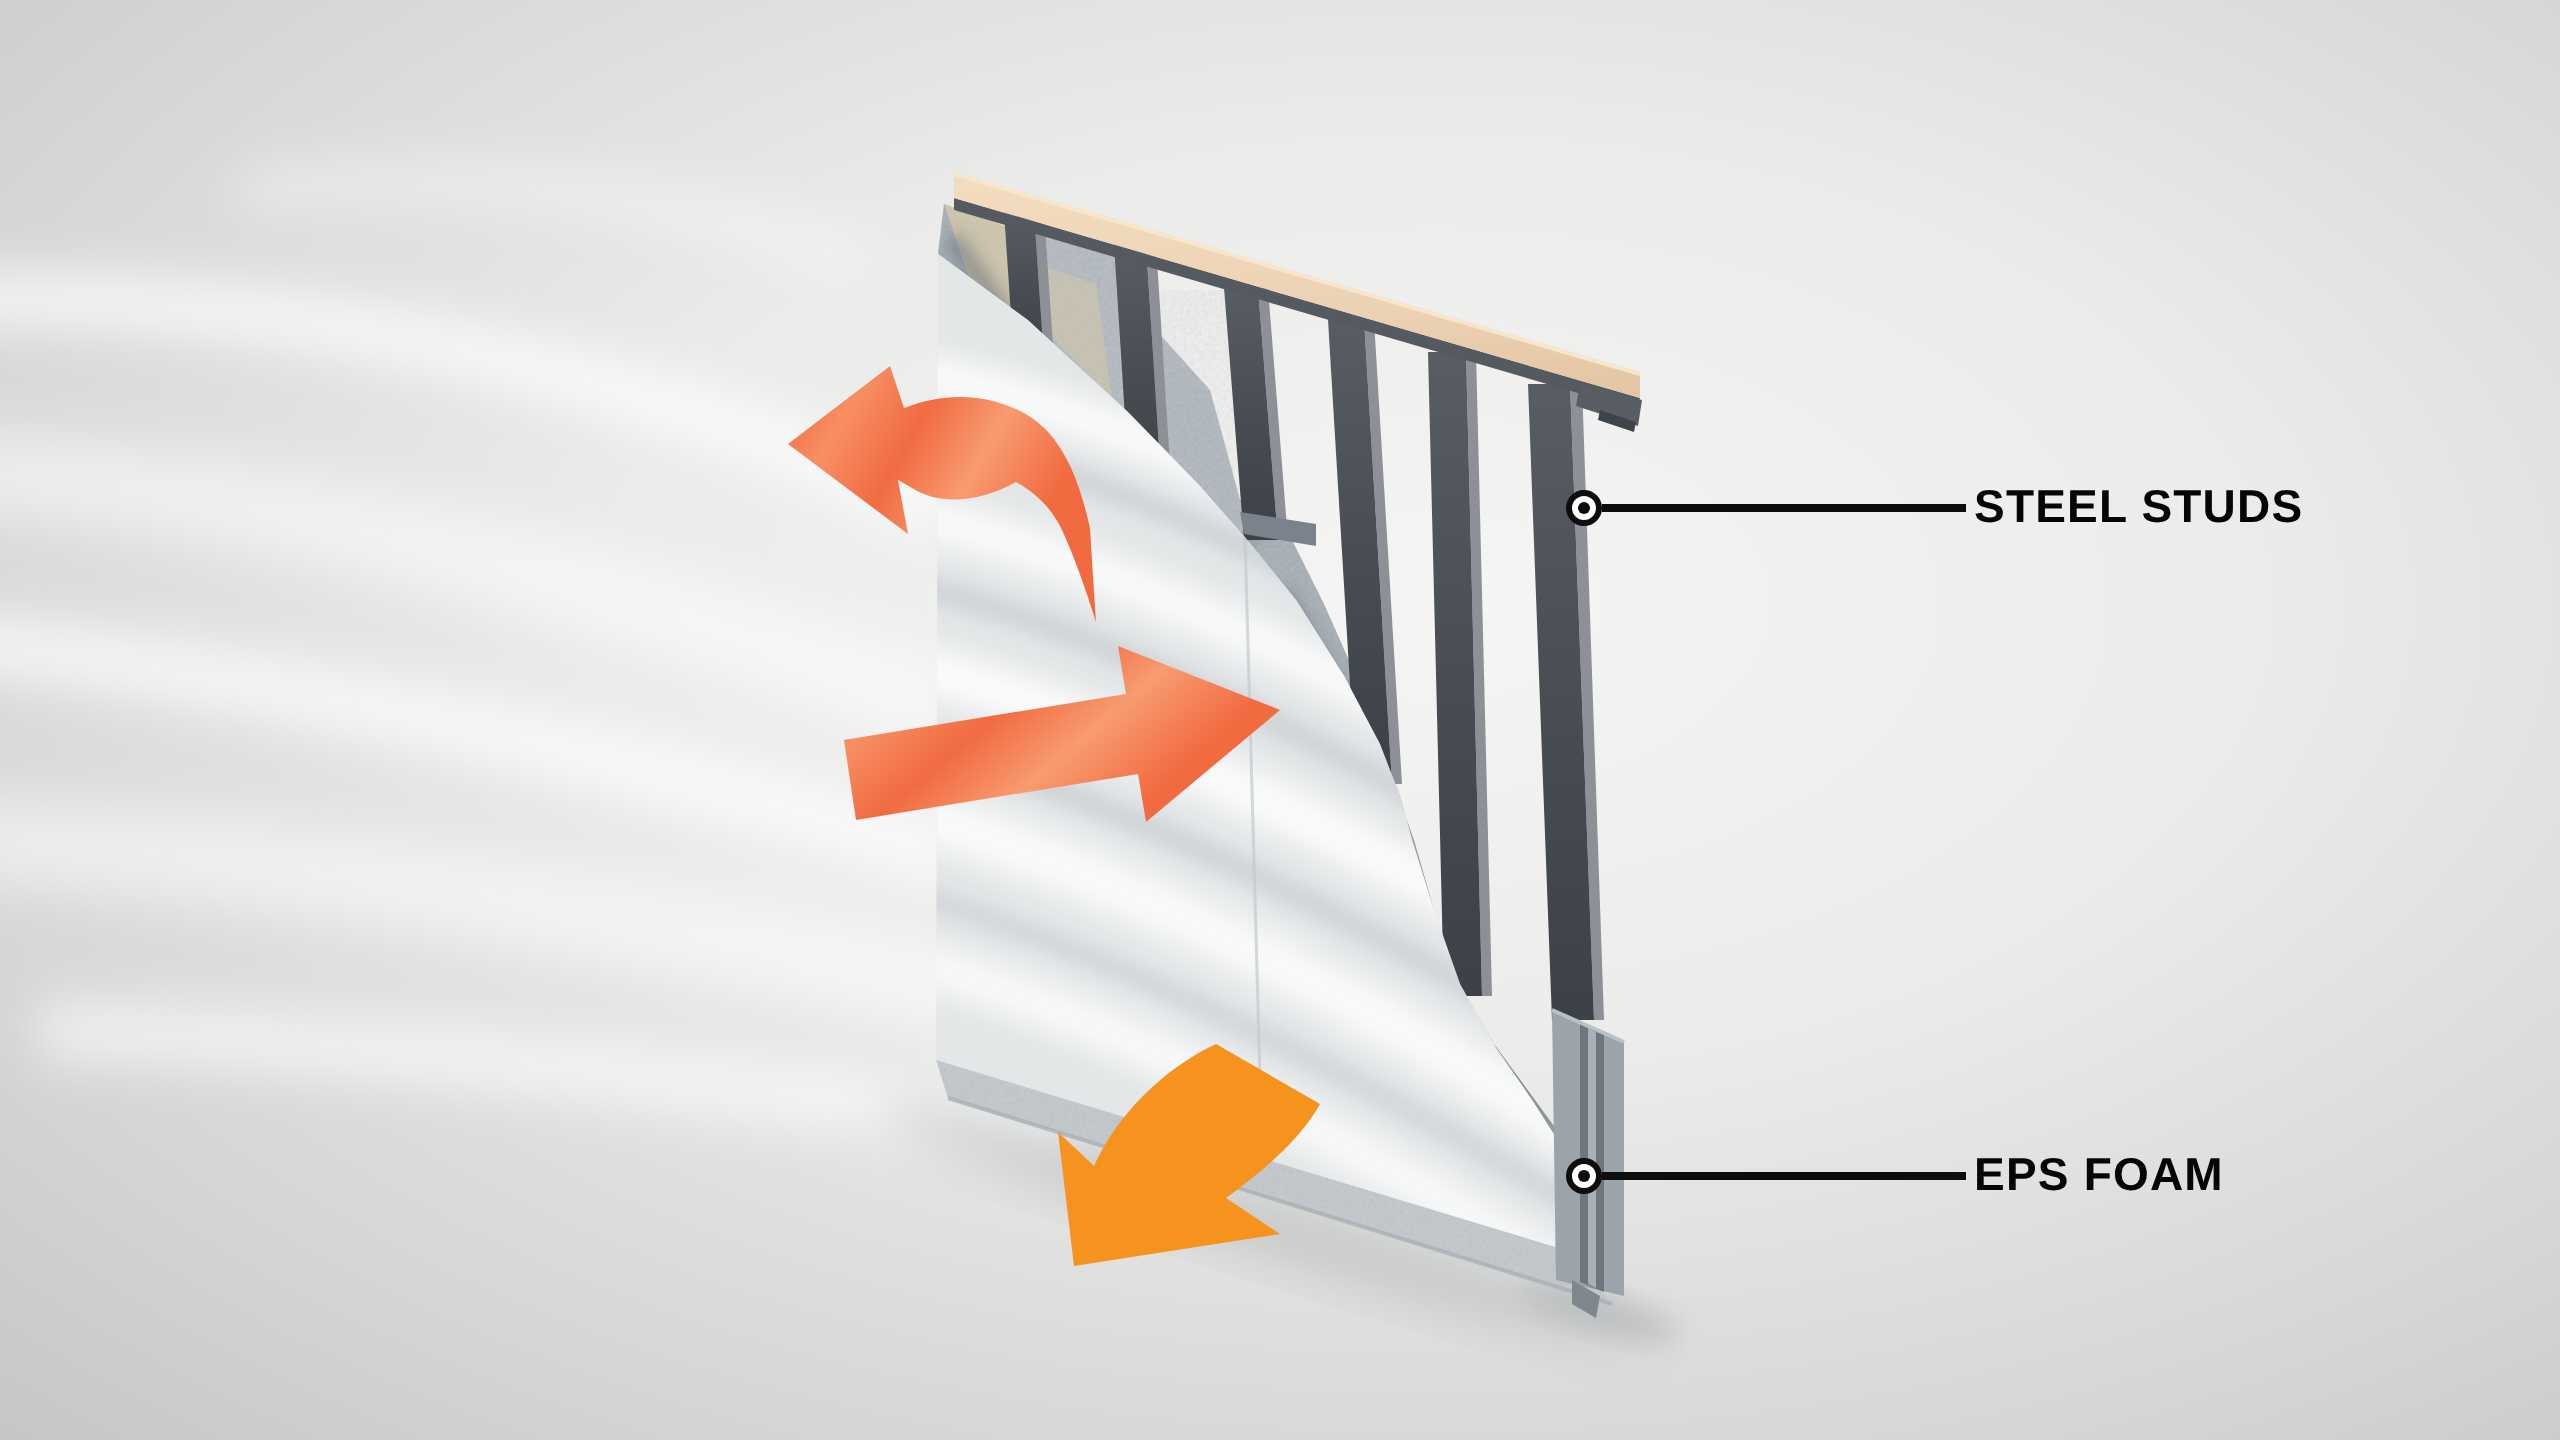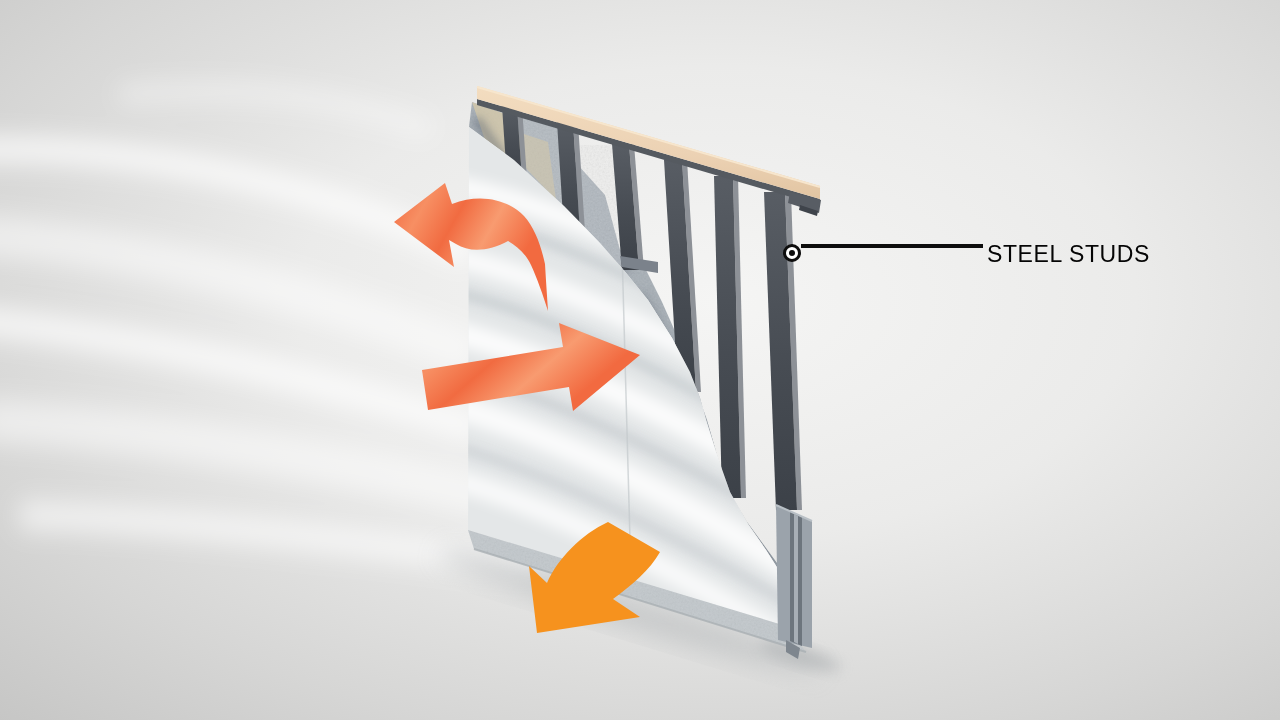--- a/index.html
+++ b/index.html
@@ -2,21 +2,21 @@
 <html><head>
 <meta charset="utf-8">
 <style>
   html,body{margin:0;padding:0;background:#cfcfce;}
   .stage{
     position:relative;width:1280px;height:720px;overflow:hidden;
     font-family:"Liberation Sans","DejaVu Sans",sans-serif;
   }
   .stage svg{position:absolute;left:0;top:0;}
   .callout{
-    position:absolute;display:flex;height:20px;
+    position:absolute;display:flex;align-items:center;height:20px;font-weight:bold;
   }
   .callout .marker{
     width:12px;height:12px;border:3px solid #0d0d0d;border-radius:50%;
     background:#ffffff;position:relative;flex:0 0 auto;
   }
   .callout .marker::after{
     content:"";position:absolute;left:3px;top:3px;width:6px;height:6px;
     border-radius:50%;background:#0d0d0d;
   }
   .callout .lead{height:4px;background:#0d0d0d;flex:0 0 auto;}
@@ -194,14 +194,19 @@
     <path d="M608,522 C582,534 558,558 547,583 L529,566 L537,633 L640,617 L613,599 C632,585 650,570 660,552 Z" fill="#f6921e"></path>
   </g>
 </svg>
 
 <div class="callout" style="left:783px;top:244px;">
   <span class="marker"></span>
   <span class="lead" style="width:182px;"></span>
   <span class="lbl">STEEL STUDS</span>
 </div>
 
-
+<div class="callout" style="left:783px;top:578px;">
+  <span class="marker"></span>
+  <span class="lead" style="width:182px;"></span>
+  <span class="lbl">EPS FOAM</span>
 </div>
 
+</div>
+
 </body></html>

